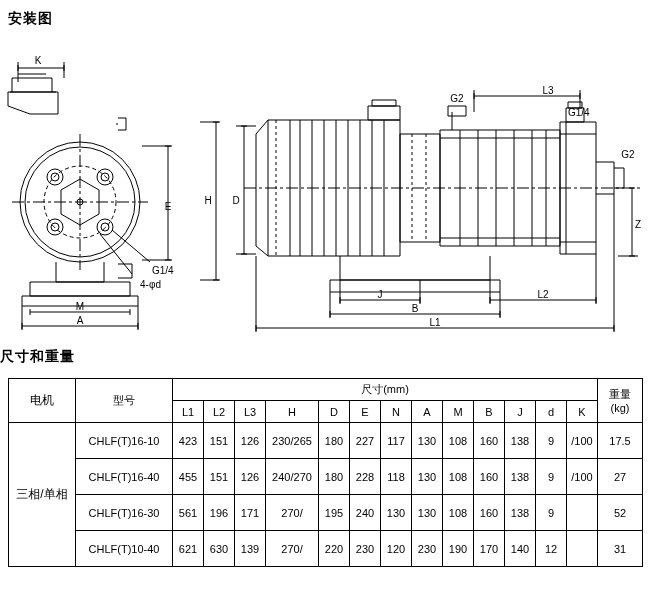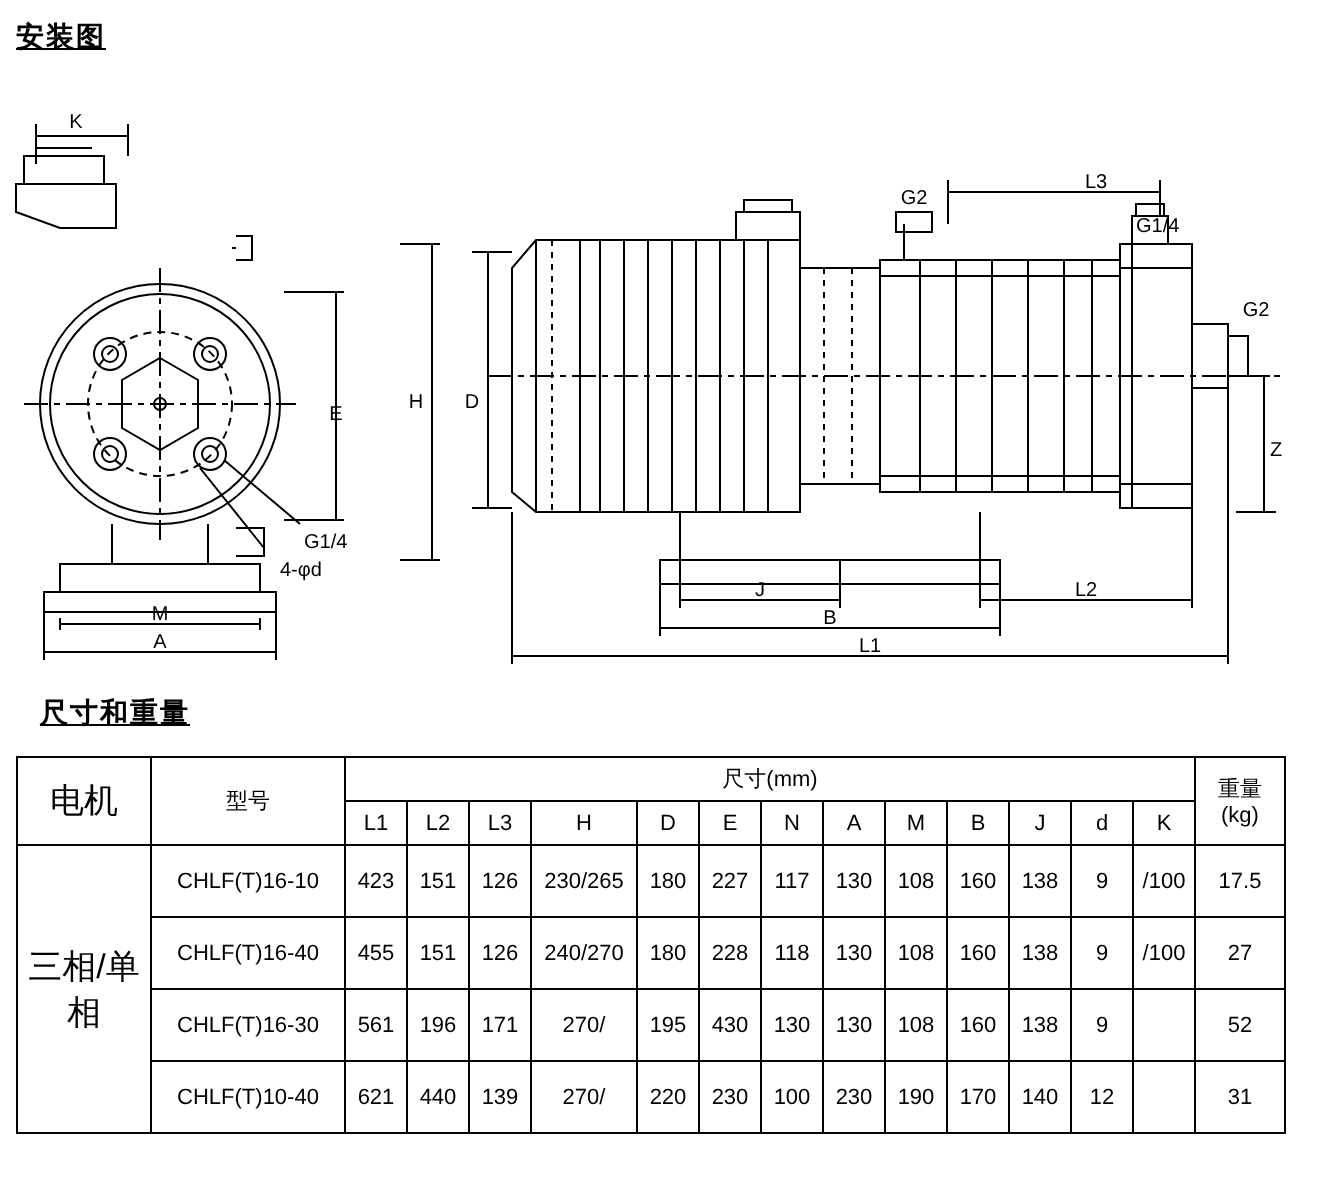--- a/index.html
+++ b/index.html
@@ -8,44 +8,43 @@
     background:#ffffff;
     font-family:"Liberation Sans", sans-serif;
     color:#000;
     position:relative;
     overflow:hidden;
   }
   .heading{
     font-size:14px;
     font-weight:bold;
     letter-spacing:1px;
-    text-decoration:underline;
   }
   #h-install{position:absolute;left:8px;top:10px;}
-  #h-dims{position:absolute;left:20px;top:348px;}
+  #h-dims{position:absolute;left:0;top:348px;}
 
   #drawing{position:absolute;left:0;top:34px;width:659px;height:300px;}
 
   
   #dim-table{
     position:absolute;left:8px;top:378px;
     border-collapse:collapse;
     font-size:11px;
   }
   #dim-table td,#dim-table th{
     border:1px solid #000;
     text-align:center;
     vertical-align:middle;
     font-weight:normal;
     padding:0;
   }
   .rowh{height:36px;}
   .hdr-main{height:22px;}
   .hdr-sub{height:22px;}
-  .c-motor{width:66px;font-size:17px;}
+  .c-motor{width:66px;font-size:12px;}
   .c-model{width:96px;font-size:11px;}
   .c-num{width:30px;}
   .c-wide{width:52px;}
   .c-weight{width:44px;font-size:11px;}
   .sub{font-size:11px;}
 </style>
 </head>
 <body>
 
 <div class="heading" id="h-install">安装图</div>
@@ -286,40 +285,40 @@
       <td>27</td>
     </tr>
 
     <tr class="rowh">
       <td class="c-model">CHLF(T)16-30</td>
       <td>561</td>
       <td>196</td>
       <td>171</td>
       <td>270/</td>
       <td>195</td>
-      <td>430</td>
+      <td>240</td>
       <td>130</td>
       <td>130</td>
       <td>108</td>
       <td>160</td>
       <td>138</td>
       <td>9</td>
       <td></td>
       <td>52</td>
     </tr>
 
     <tr class="rowh">
       <td class="c-model">CHLF(T)10-40</td>
       <td>621</td>
-      <td>440</td>
+      <td>630</td>
       <td>139</td>
       <td>270/</td>
       <td>220</td>
       <td>230</td>
-      <td>100</td>
+      <td>120</td>
       <td>230</td>
       <td>190</td>
       <td>170</td>
       <td>140</td>
       <td>12</td>
       <td></td>
       <td>31</td>
     </tr>
   </tbody>
 </table>

